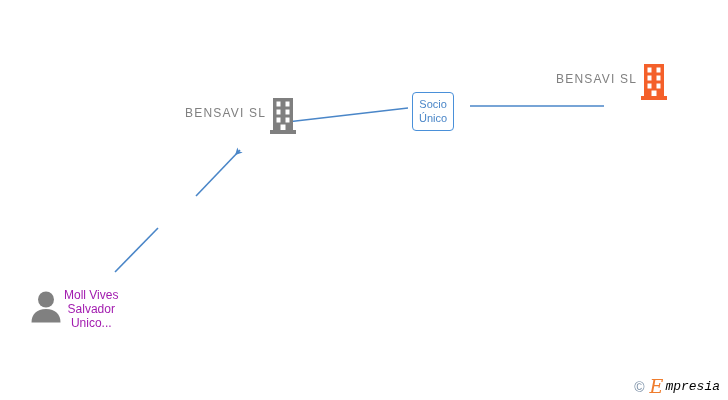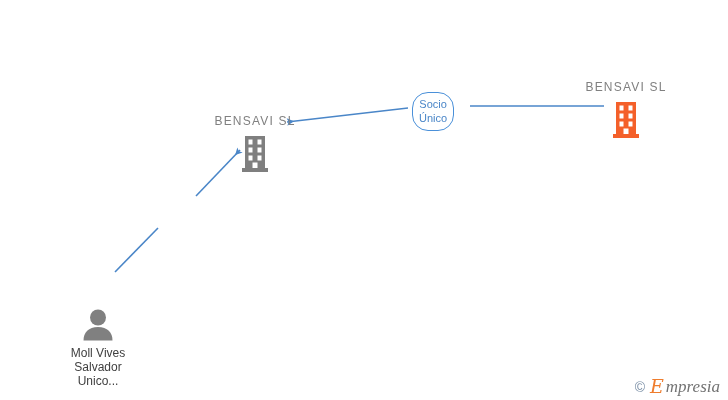--- a/index.html
+++ b/index.html
@@ -22,53 +22,52 @@
     left: 0;
     top: 0;
     width: 728px;
     height: 400px;
   }
 
   
   .node {
     position: absolute;
     display: flex;
-    flex-direction: column;
+    flex-direction: row;
     align-items: center;
     width: 140px;
-    margin-top: 24px;
   }
   .node-label {
     font-size: 12px;
     color: #808080;
     letter-spacing: 1.2px;
     white-space: nowrap;
     text-align: center;
   }
   .node-caption {
     font-size: 12px;
-    color: #404040;
+    color: #a21caf;
     line-height: 14px;
     text-align: center;
     margin-top: 4px;
   }
   .node-caption div { white-space: nowrap; }
 
   
   .building { display: block; }
 
   
   .person { display: block; }
 
   
   .relbox {
     position: absolute;
     box-sizing: border-box;
     border: 1px solid #4a90d9;
-    border-radius: 16px;
+    border-radius: 4px;
     background: #ffffff;
     color: #4a86c8;
     font-size: 11px;
     line-height: 14px;
     text-align: center;
     padding: 4px 6px 5px 6px;
     white-space: nowrap;
   }
 
   
@@ -85,24 +84,24 @@
     color: #7a8fa6;
   }
   .wm-e {
     font-family: "DejaVu Serif", serif;
     font-style: italic;
     font-size: 19px;
     color: #ef7d2e;
     line-height: 1;
   }
   .wm-rest {
-    font-family: Liberation Serif, serif;
+    font-family: Liberation Mono, monospace;
     font-style: italic;
-    font-size: 17px;
-    color: #737373;
+    font-size: 13px;
+    color: #000000;
     line-height: 1;
     margin-left: -3px;
   }
 </style>
 </head>
 <body>
 
 <div id="canvas">
 
   <svg id="edges" viewBox="0 0 728 400" width="728" height="400">

